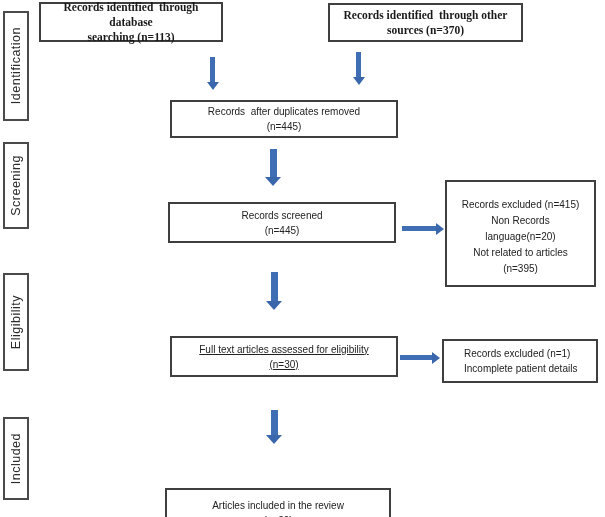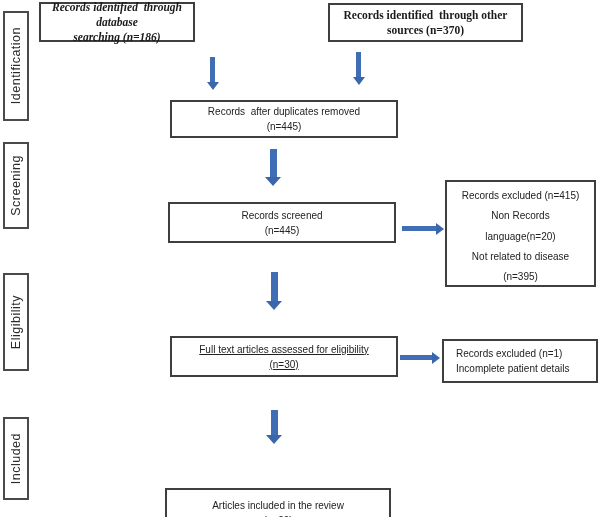--- a/index.html
+++ b/index.html
@@ -32,28 +32,28 @@
   }
   .box .line { white-space: pre-wrap; }
   .box.serif {
     font-family: "Liberation Serif", serif;
     font-weight: 700;
     font-size: 11.5px;
     line-height: 15px;
     color: #1a1a1a;
   }
   .box.top-align {
-    justify-content: space-between;
+    justify-content: center;
     padding-top: 6px;
     line-height: 16px;
   }
   .box.left-align {
     align-items: flex-start;
     text-align: left;
-    padding-left: 12px;
+    padding-left: 20px;
     line-height: 15px;
   }
   .stage {
     position: absolute;
     background: #ffffff;
     border: 2px solid #4a4a4a;
     box-sizing: border-box;
     display: flex;
     justify-content: center;
     align-items: center;
@@ -114,23 +114,23 @@
   <div class="stage" style="left:3px; top:142px; width:26px; height:87px;">
     <span class="vtext">Screening</span>
   </div>
   <div class="stage" style="left:3px; top:273px; width:26px; height:98px;">
     <span class="vtext">Eligibility</span>
   </div>
   <div class="stage" style="left:3px; top:417px; width:26px; height:83px;">
     <span class="vtext">Included</span>
   </div>
 
-  <div class="box serif" style="left:39px; top:2px; width:156px; height:40px;font-style:italic;">
+  <div class="box serif" style="left:39px; top:2px; width:184px; height:40px;">
     <span class="line">Records identified  through database</span>
-    <span class="line">searching (n=186)</span>
+    <span class="line">searching (n=113)</span>
   </div>
   <div class="box serif" style="left:328px; top:3px; width:195px; height:39px;">
     <span class="line">Records identified  through other</span>
     <span class="line">sources (n=370)</span>
   </div>
 
   <div class="arrow-down thin" style="left:206px; top:57px; height:33px;">
     <div class="shaft-v"></div>
     <div class="head-v"></div>
   </div>
@@ -156,21 +156,21 @@
 
   <div class="arrow-right" style="left:402px; top:222px; width:42px;">
     <div class="shaft-h"></div>
     <div class="head-h"></div>
   </div>
 
   <div class="box top-align" style="left:445px; top:180px; width:151px; height:107px;">
     <span class="line">Records excluded (n=415)</span>
     <span class="line">Non Records</span>
     <span class="line">language(n=20)</span>
-    <span class="line">Not related to disease</span>
+    <span class="line">Not related to articles</span>
     <span class="line">(n=395)</span>
   </div>
 
   <div class="arrow-down" style="left:266px; top:272px; height:38px;">
     <div class="shaft-v"></div>
     <div class="head-v"></div>
   </div>
 
   <div class="box" style="left:170px; top:336px; width:228px; height:41px;text-decoration:underline;">
     <span class="line">Full text articles assessed for eligibility</span>

